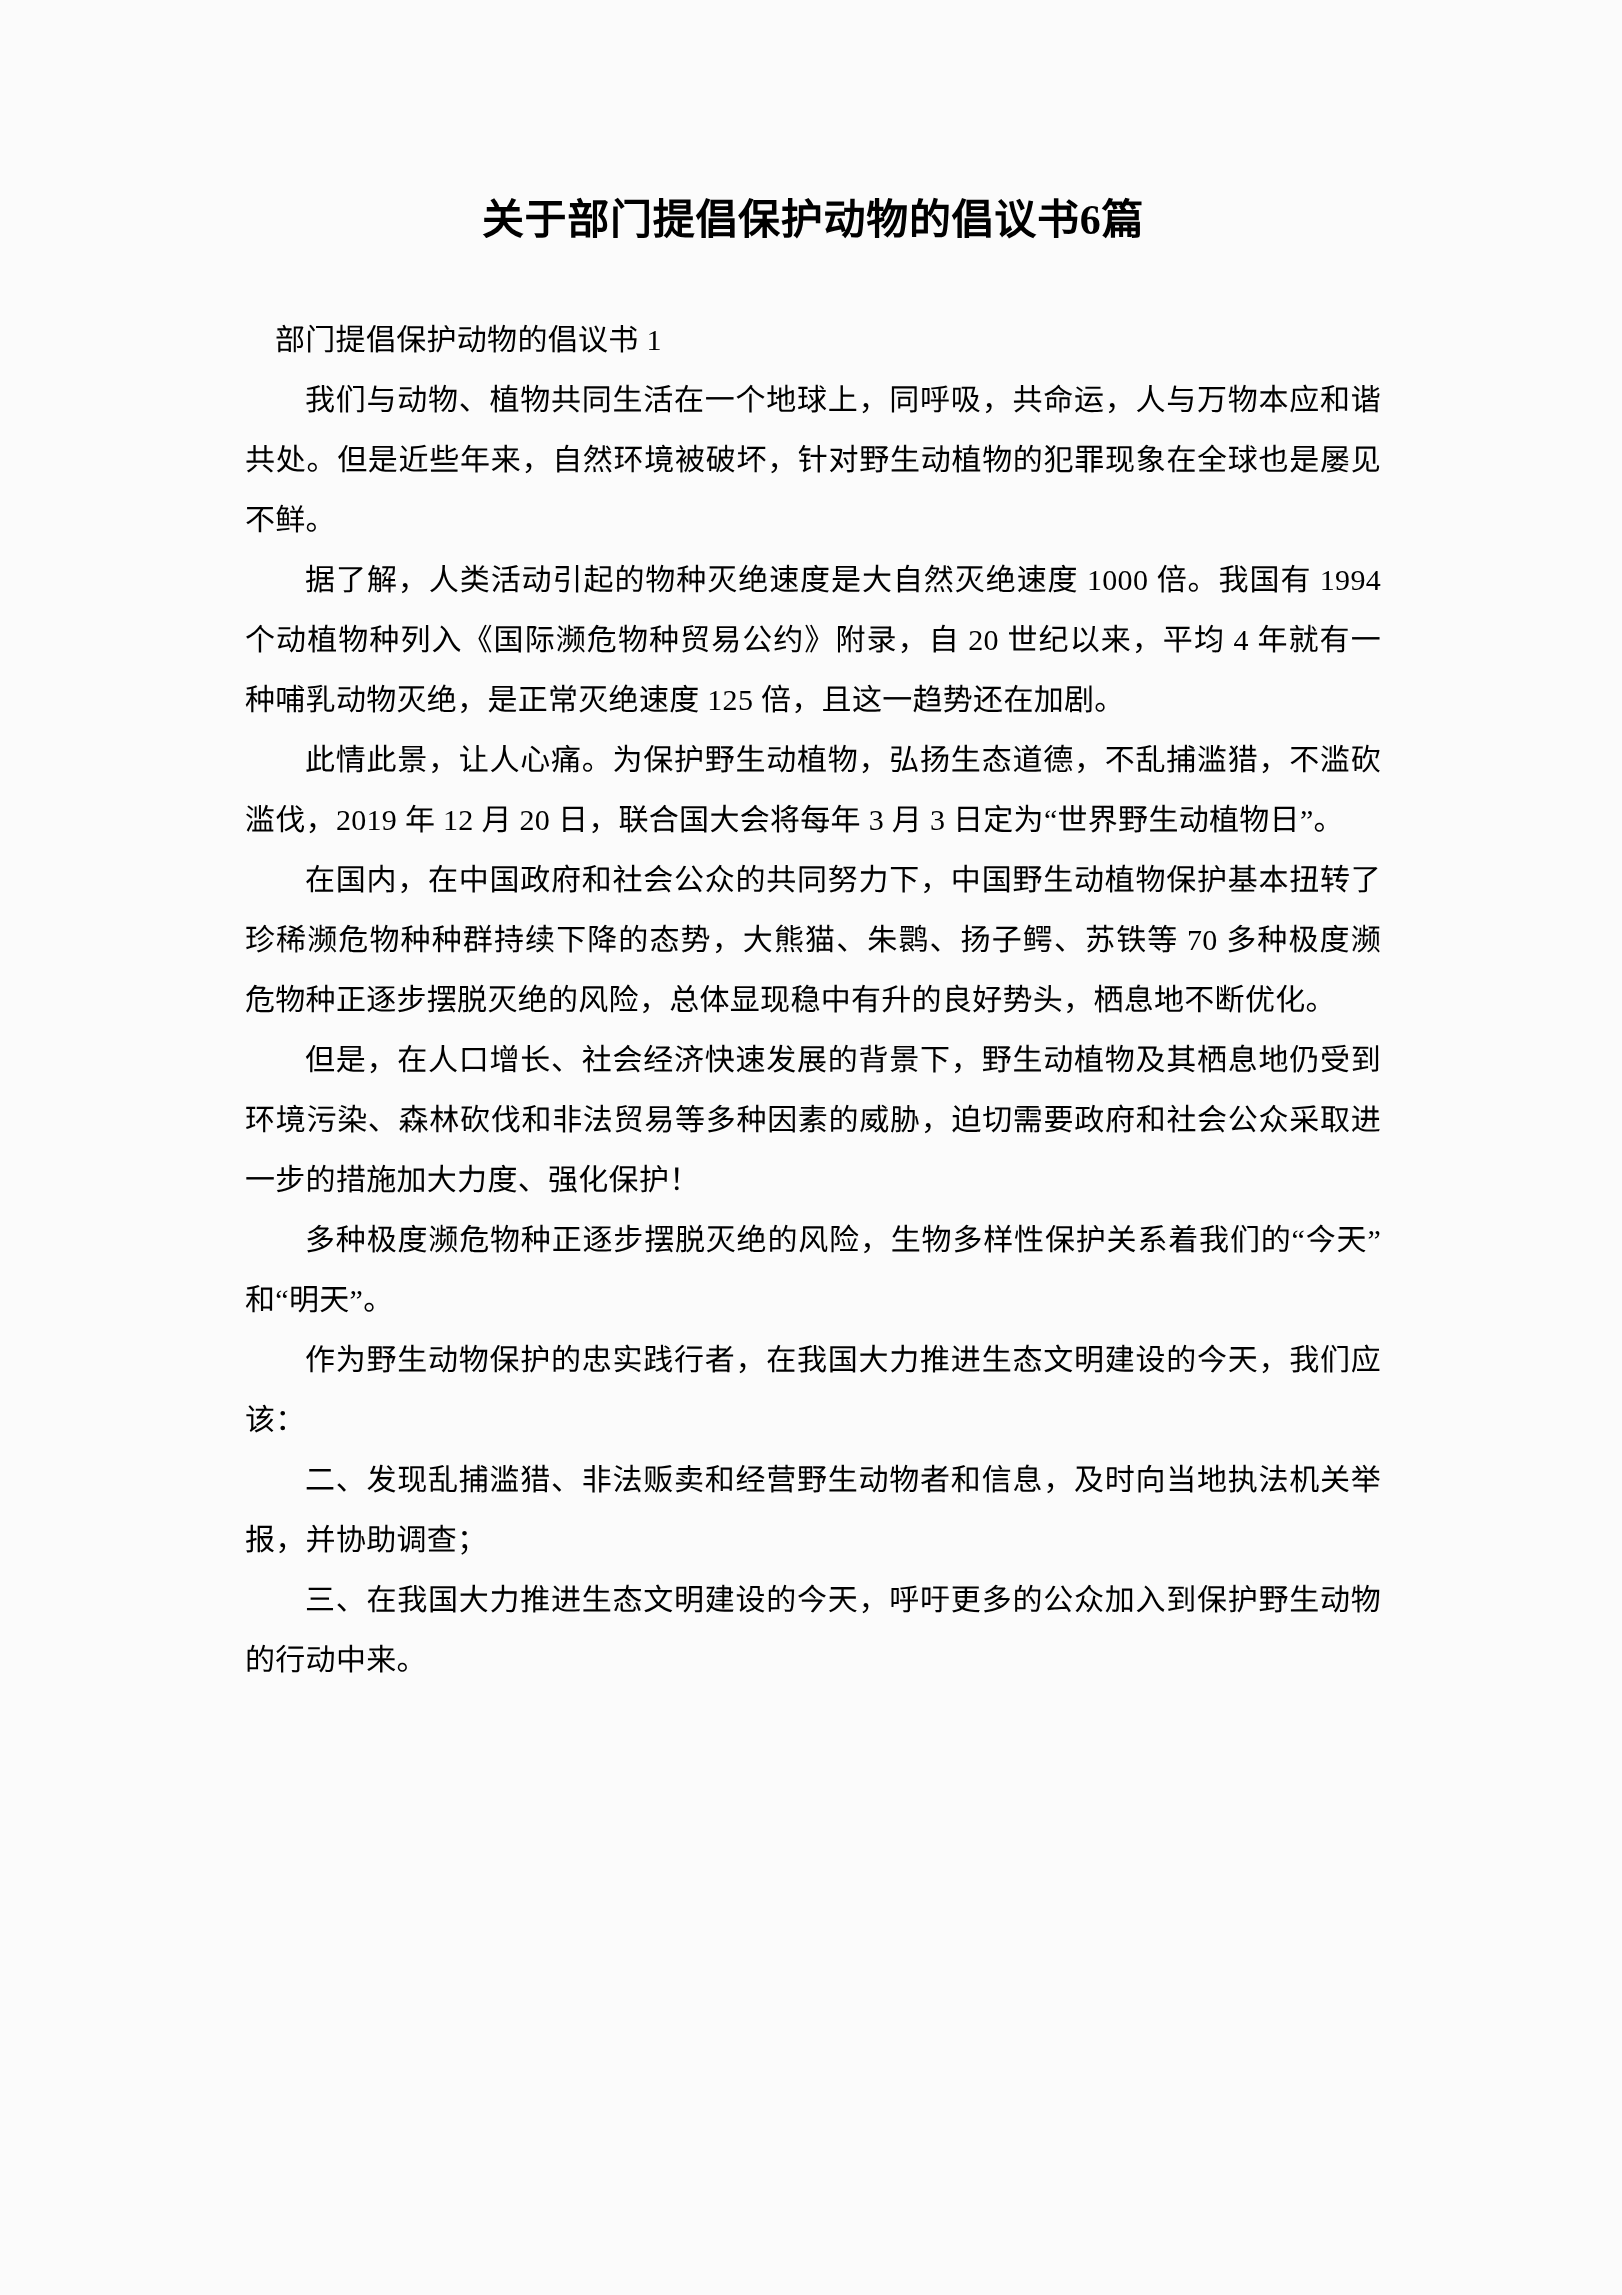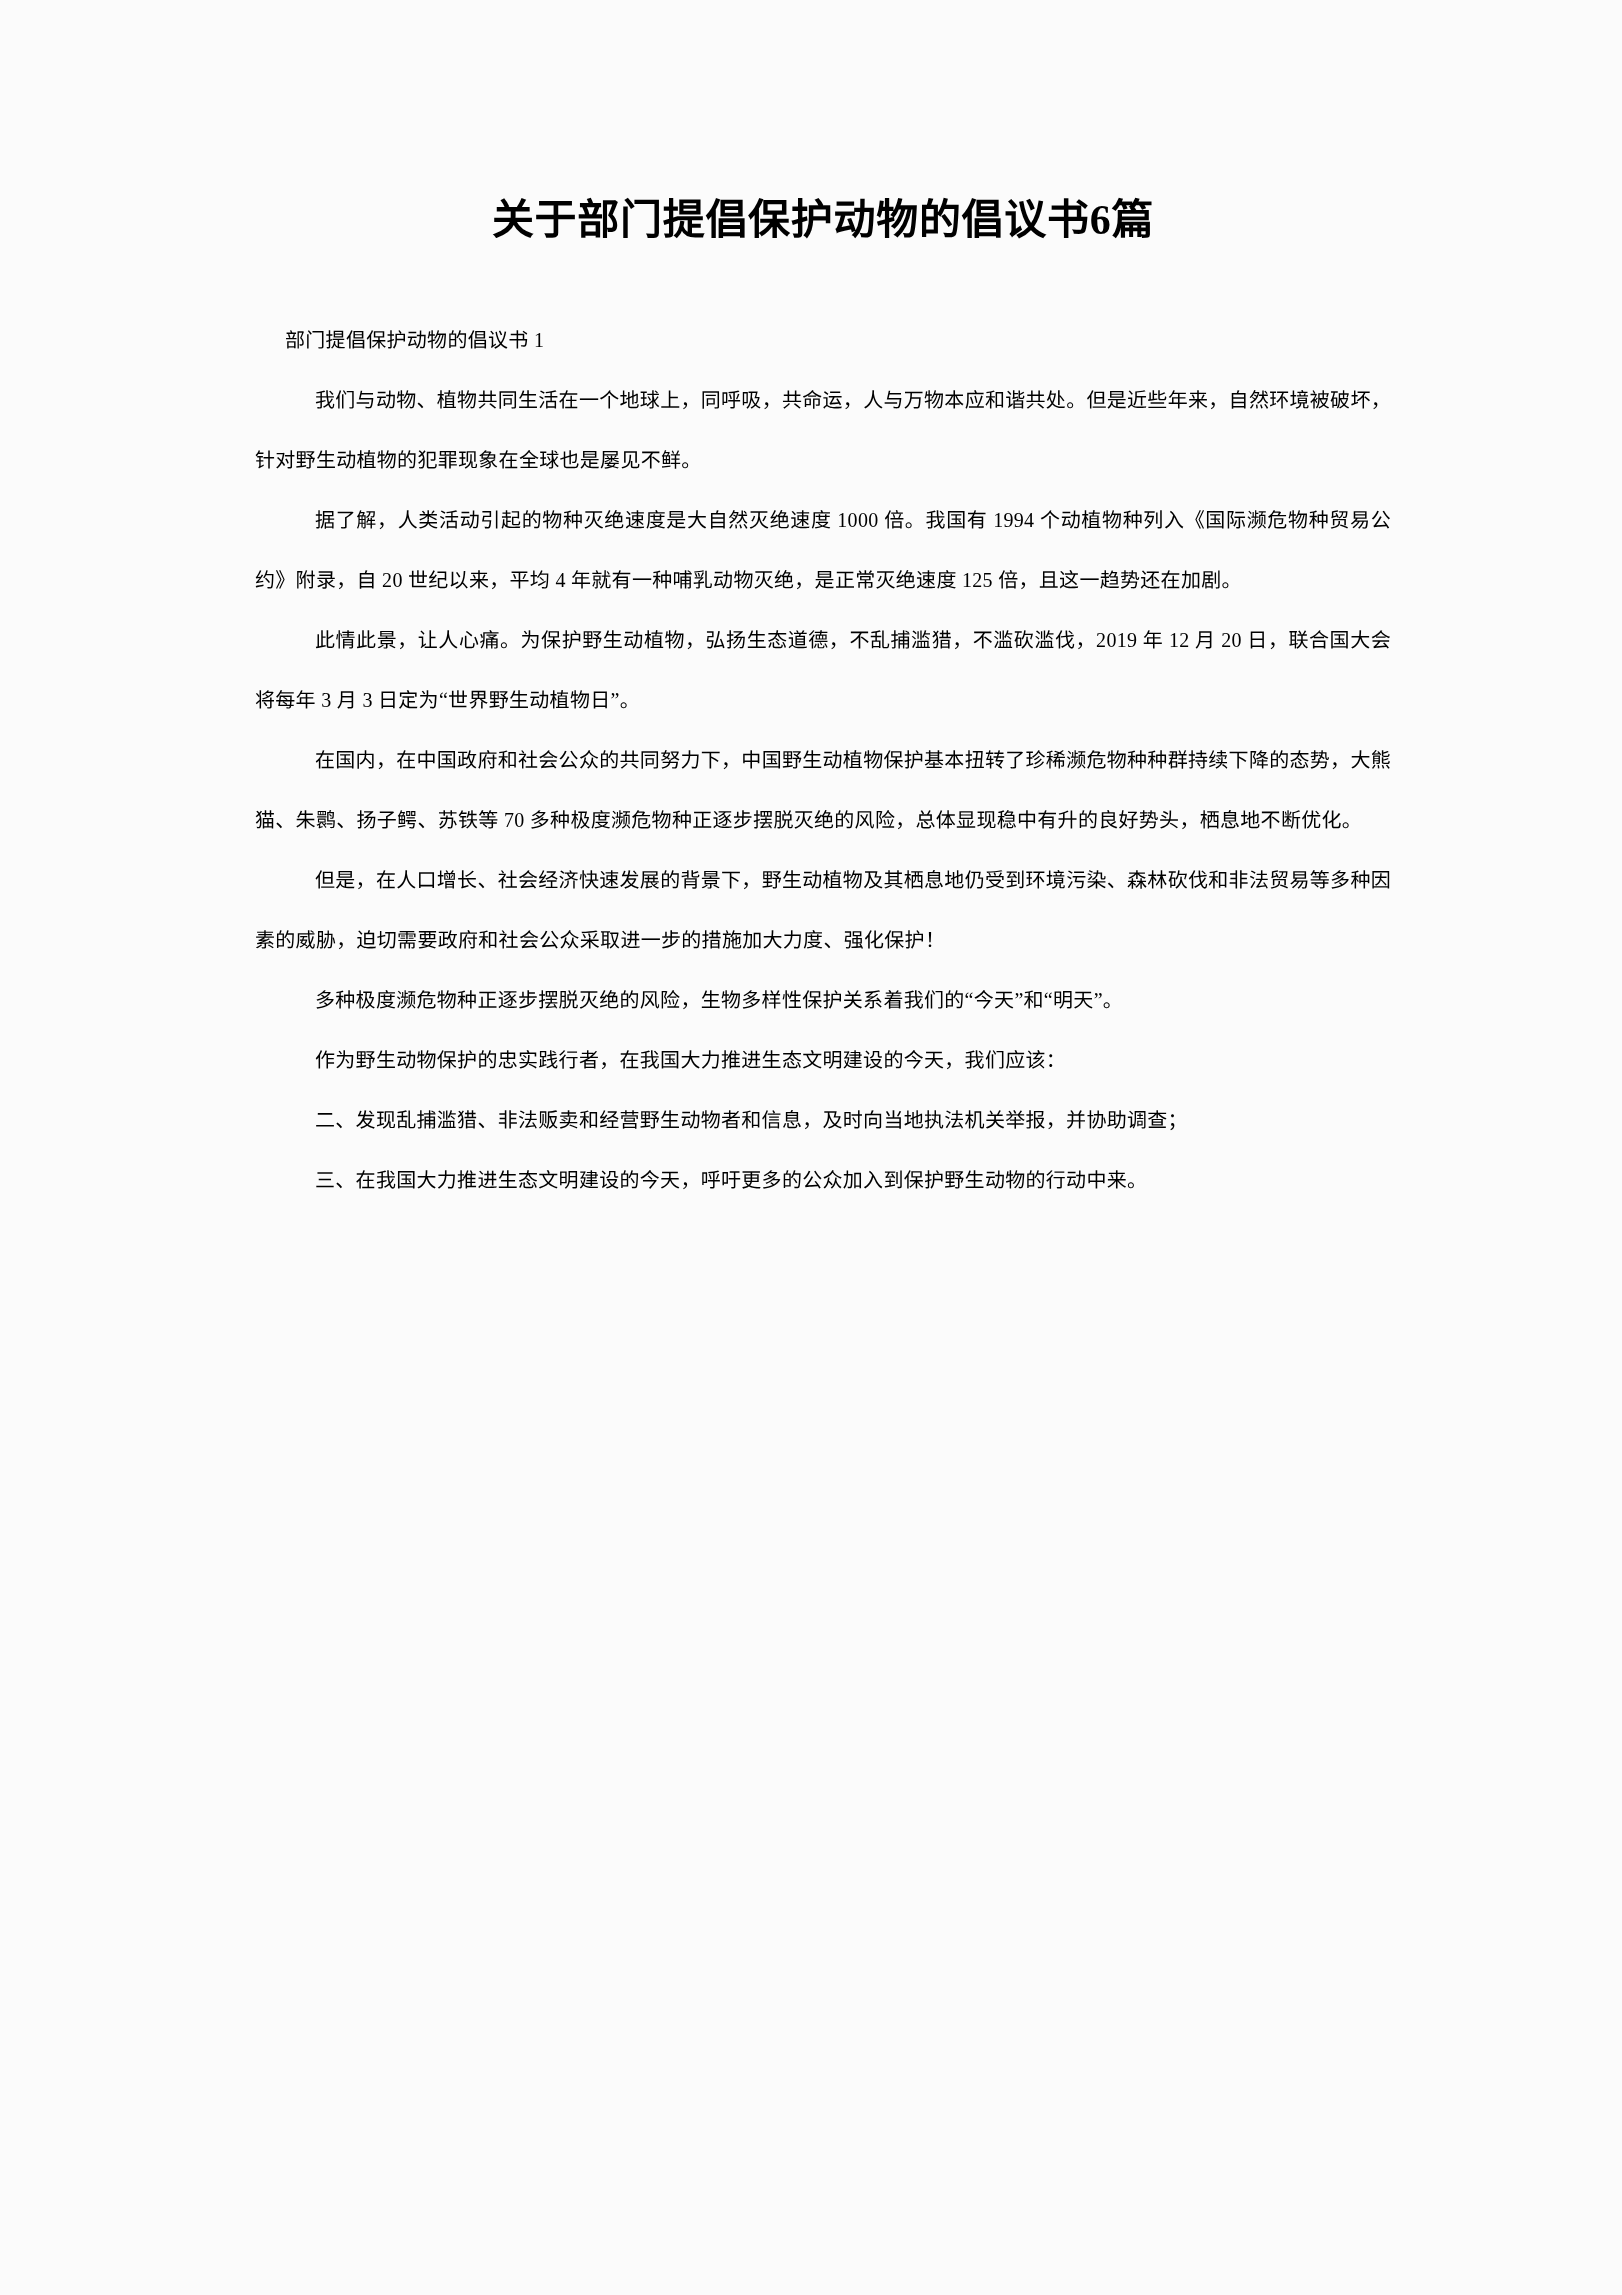--- a/index.html
+++ b/index.html
@@ -16,21 +16,21 @@
     background: #fbfbfb;
     overflow: hidden;
     box-sizing: border-box;
     font-family: "Liberation Serif", "DejaVu Serif", serif;
     color: #000000;
     -webkit-font-smoothing: antialiased;
   }
 
   .content {
     position: absolute;
-    left: 255px;
+    left: 245px;
     top: 0;
     width: 1136px;
   }
 
   .doc-title {
     font-size: 42px;
     font-weight: bold;
     text-align: center;
     line-height: 1.25;
     letter-spacing: 0.7px;
@@ -38,21 +38,21 @@
     padding-top: 194px;
     padding-bottom: 0;
     white-space: nowrap;
   }
 
   .body-block {
     padding-top: 63px;
   }
 
   p.para {
-    font-size: 20px;
+    font-size: 30px;
     line-height: 60px;
     margin: 0 0 0 0;
     text-align: justify;
     text-justify: inter-ideograph;
     text-indent: 60px;
     letter-spacing: 0.3px;
     word-break: break-all;
   }
 
   p.subhead {

